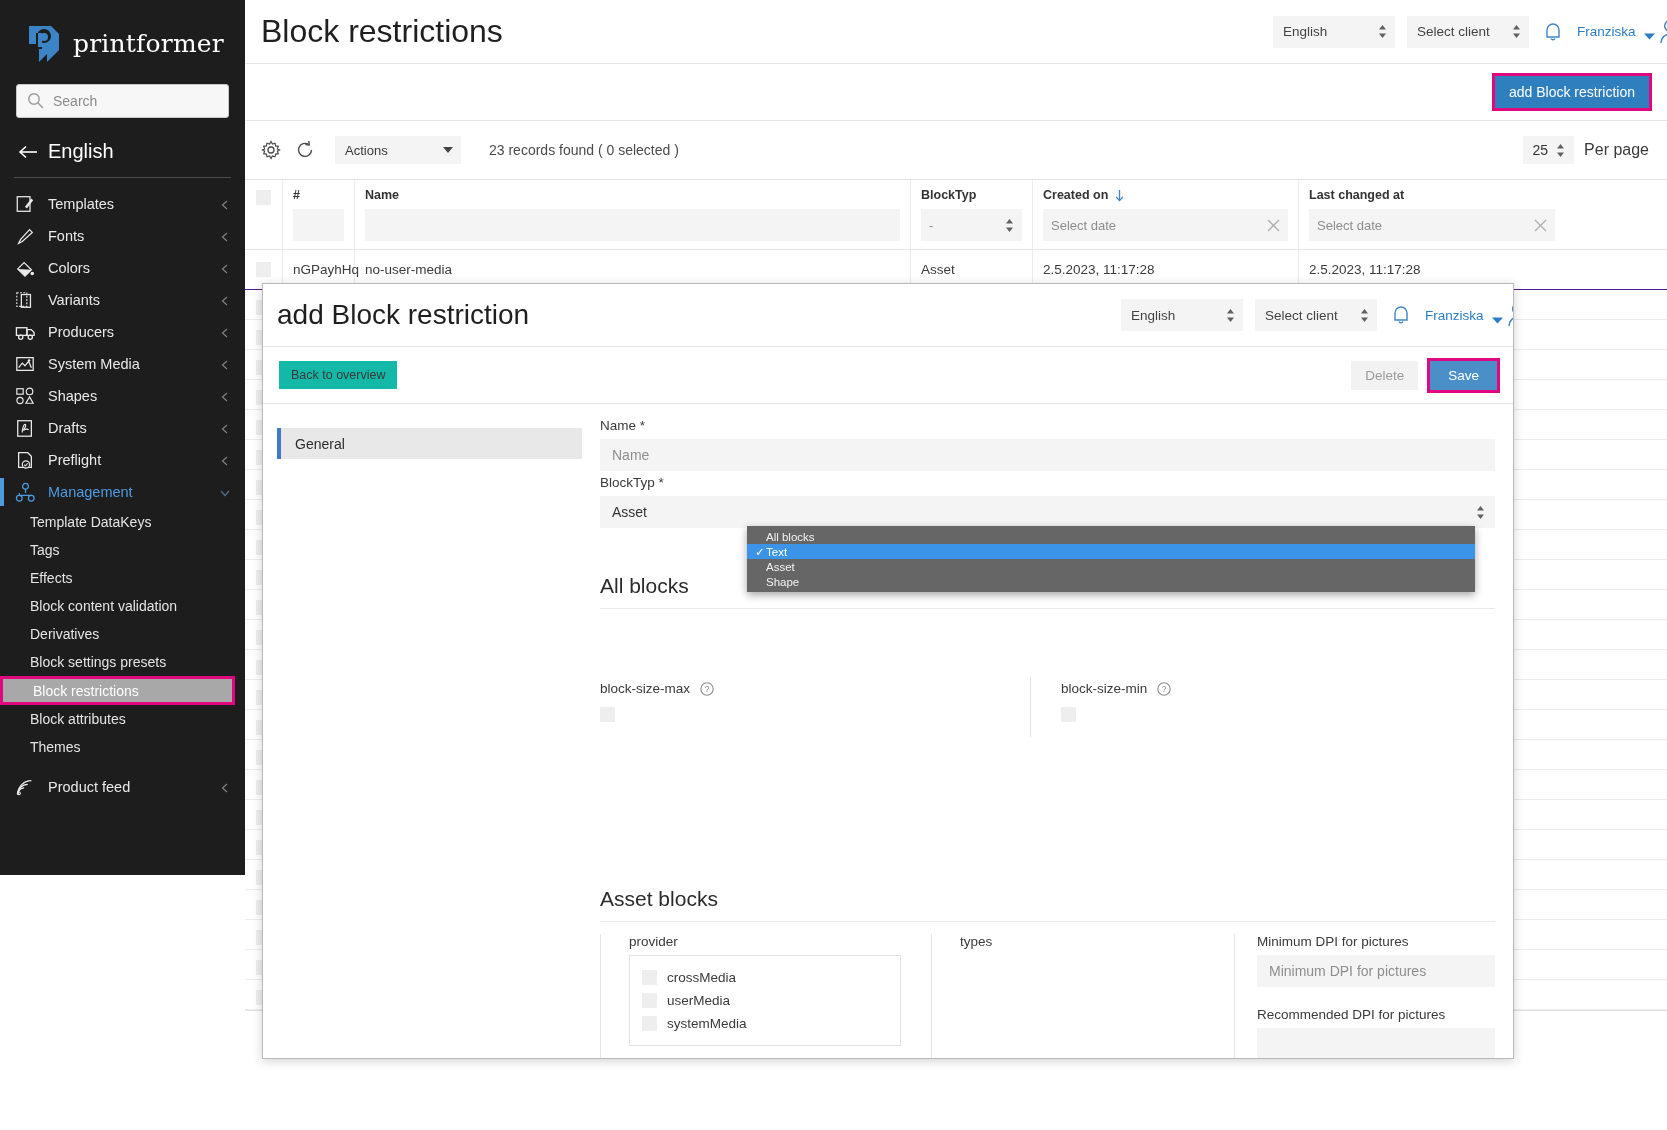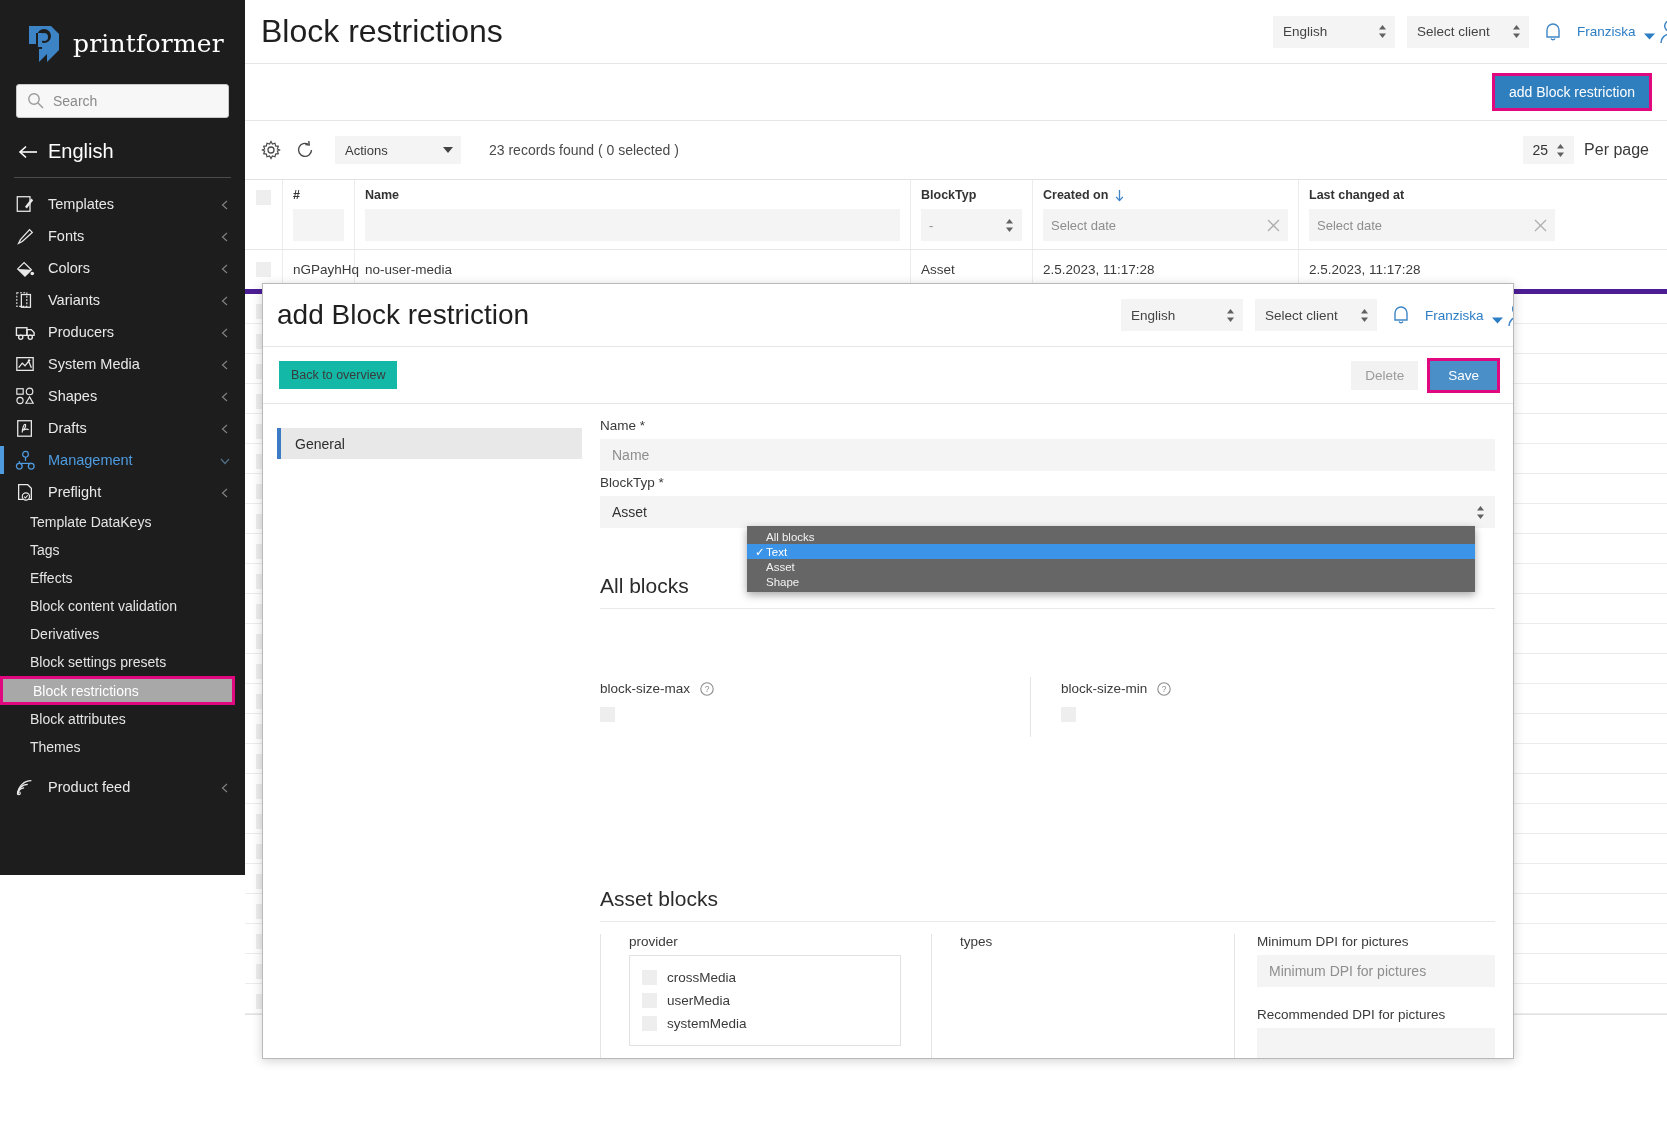--- a/index.html
+++ b/index.html
@@ -307,48 +307,48 @@
             <rect x="3" y="3" width="15" height="17" fill="none" stroke="#e9e9e9" stroke-width="1.4"></rect>
             <path d="M8 16 C8 12 9.5 7 11 7 C12.5 7 11.5 11 9 13.5 C11 12.5 14 12 15 13" fill="none" stroke="#e9e9e9" stroke-width="1.3"></path>
           </svg>
       </span>
       <span class="nav-label">Drafts</span>
       <span class="chev"><svg viewBox="0 0 12 12" width="12" height="12">
             <polyline points="8,2 3.5,6 8,10" fill="none" stroke="#cfcfcf" stroke-width="1.2"></polyline>
           </svg></span>
     </div>
 
+    <div class="nav-item">
+      <span class="nav-ico">
+        <svg viewBox="0 0 22 22" width="20" height="20">
+            <path d="M4 3 L14 3 L18 7 L18 19 L4 19 Z" fill="none" stroke="#e9e9e9" stroke-width="1.4"></path>
+            <circle cx="12" cy="16" r="4" fill="#1d1d1d" stroke="#e9e9e9" stroke-width="1.3"></circle>
+            <polyline points="10,16 11.5,17.6 14,14.6" fill="none" stroke="#e9e9e9" stroke-width="1.2"></polyline>
+          </svg>
+      </span>
+      <span class="nav-label">Preflight</span>
+      <span class="chev"><svg viewBox="0 0 12 12" width="12" height="12">
+            <polyline points="8,2 3.5,6 8,10" fill="none" stroke="#cfcfcf" stroke-width="1.2"></polyline>
+          </svg></span>
+    </div>
+
     <div class="nav-item active-parent">
       <span class="nav-ico">
         <svg viewBox="0 0 22 22" width="21" height="21">
             <circle cx="11" cy="4.5" r="3" fill="none" stroke="#4e9be0" stroke-width="1.3"></circle>
             <circle cx="4.5" cy="17" r="3" fill="none" stroke="#4e9be0" stroke-width="1.3"></circle>
             <circle cx="17" cy="17" r="3" fill="none" stroke="#4e9be0" stroke-width="1.3"></circle>
             <line x1="11" y1="7.5" x2="11" y2="11.5" stroke="#4e9be0" stroke-width="1.3"></line>
             <line x1="4.5" y1="14" x2="17" y2="14" stroke="#4e9be0" stroke-width="1.3"></line>
             <line x1="4.5" y1="14" x2="4.5" y2="11.5" stroke="#4e9be0" stroke-width="1.3"></line>
           </svg>
       </span>
       <span class="nav-label">Management</span>
       <span class="chev"><svg viewBox="0 0 12 12" width="12" height="12">
             <polyline points="2,4 6,8.5 10,4" fill="none" stroke="#7fb3e0" stroke-width="1.2"></polyline>
-          </svg></span>
-    </div>
-
-    <div class="nav-item">
-      <span class="nav-ico">
-        <svg viewBox="0 0 22 22" width="20" height="20">
-            <path d="M4 3 L14 3 L18 7 L18 19 L4 19 Z" fill="none" stroke="#e9e9e9" stroke-width="1.4"></path>
-            <circle cx="12" cy="16" r="4" fill="#1d1d1d" stroke="#e9e9e9" stroke-width="1.3"></circle>
-            <polyline points="10,16 11.5,17.6 14,14.6" fill="none" stroke="#e9e9e9" stroke-width="1.2"></polyline>
-          </svg>
-      </span>
-      <span class="nav-label">Preflight</span>
-      <span class="chev"><svg viewBox="0 0 12 12" width="12" height="12">
-            <polyline points="8,2 3.5,6 8,10" fill="none" stroke="#cfcfcf" stroke-width="1.2"></polyline>
           </svg></span>
     </div>
 
     <div class="nav-sub">
         <span>Template DataKeys</span>
       </div>
     <div class="nav-sub">
         <span>Tags</span>
       </div>
     <div class="nav-sub">
@@ -517,21 +517,21 @@
           <div class="filter-in">
             <span class="fi-val">Select date</span>
             <span class="x-ico"><svg viewBox="0 0 13 13" width="13" height="13">
                   <line x1="1" y1="1" x2="12" y2="12" stroke="#777" stroke-width="1.3"></line>
                   <line x1="12" y1="1" x2="1" y2="12" stroke="#777" stroke-width="1.3"></line>
                 </svg></span>
           </div>
         </div>
       </div>
 
-      <div class="tr" style="border-bottom:5px solid #4c1d95">
+      <div class="tr" style="border-bottom:1px solid #4c1d95">
         <div class="cell c-chk" style="padding-top:12px">
             <span class="chkbox"></span>
           </div>
         <div class="row-cell c-id">nGPayhHq</div>
         <div class="row-cell c-name">no-user-media</div>
         <div class="row-cell c-type">Asset</div>
         <div class="row-cell c-created">2.5.2023, 11:17:28</div>
         <div class="row-cell c-changed" style="border-right:none">2.5.2023, 11:17:28</div>
       </div>
 

